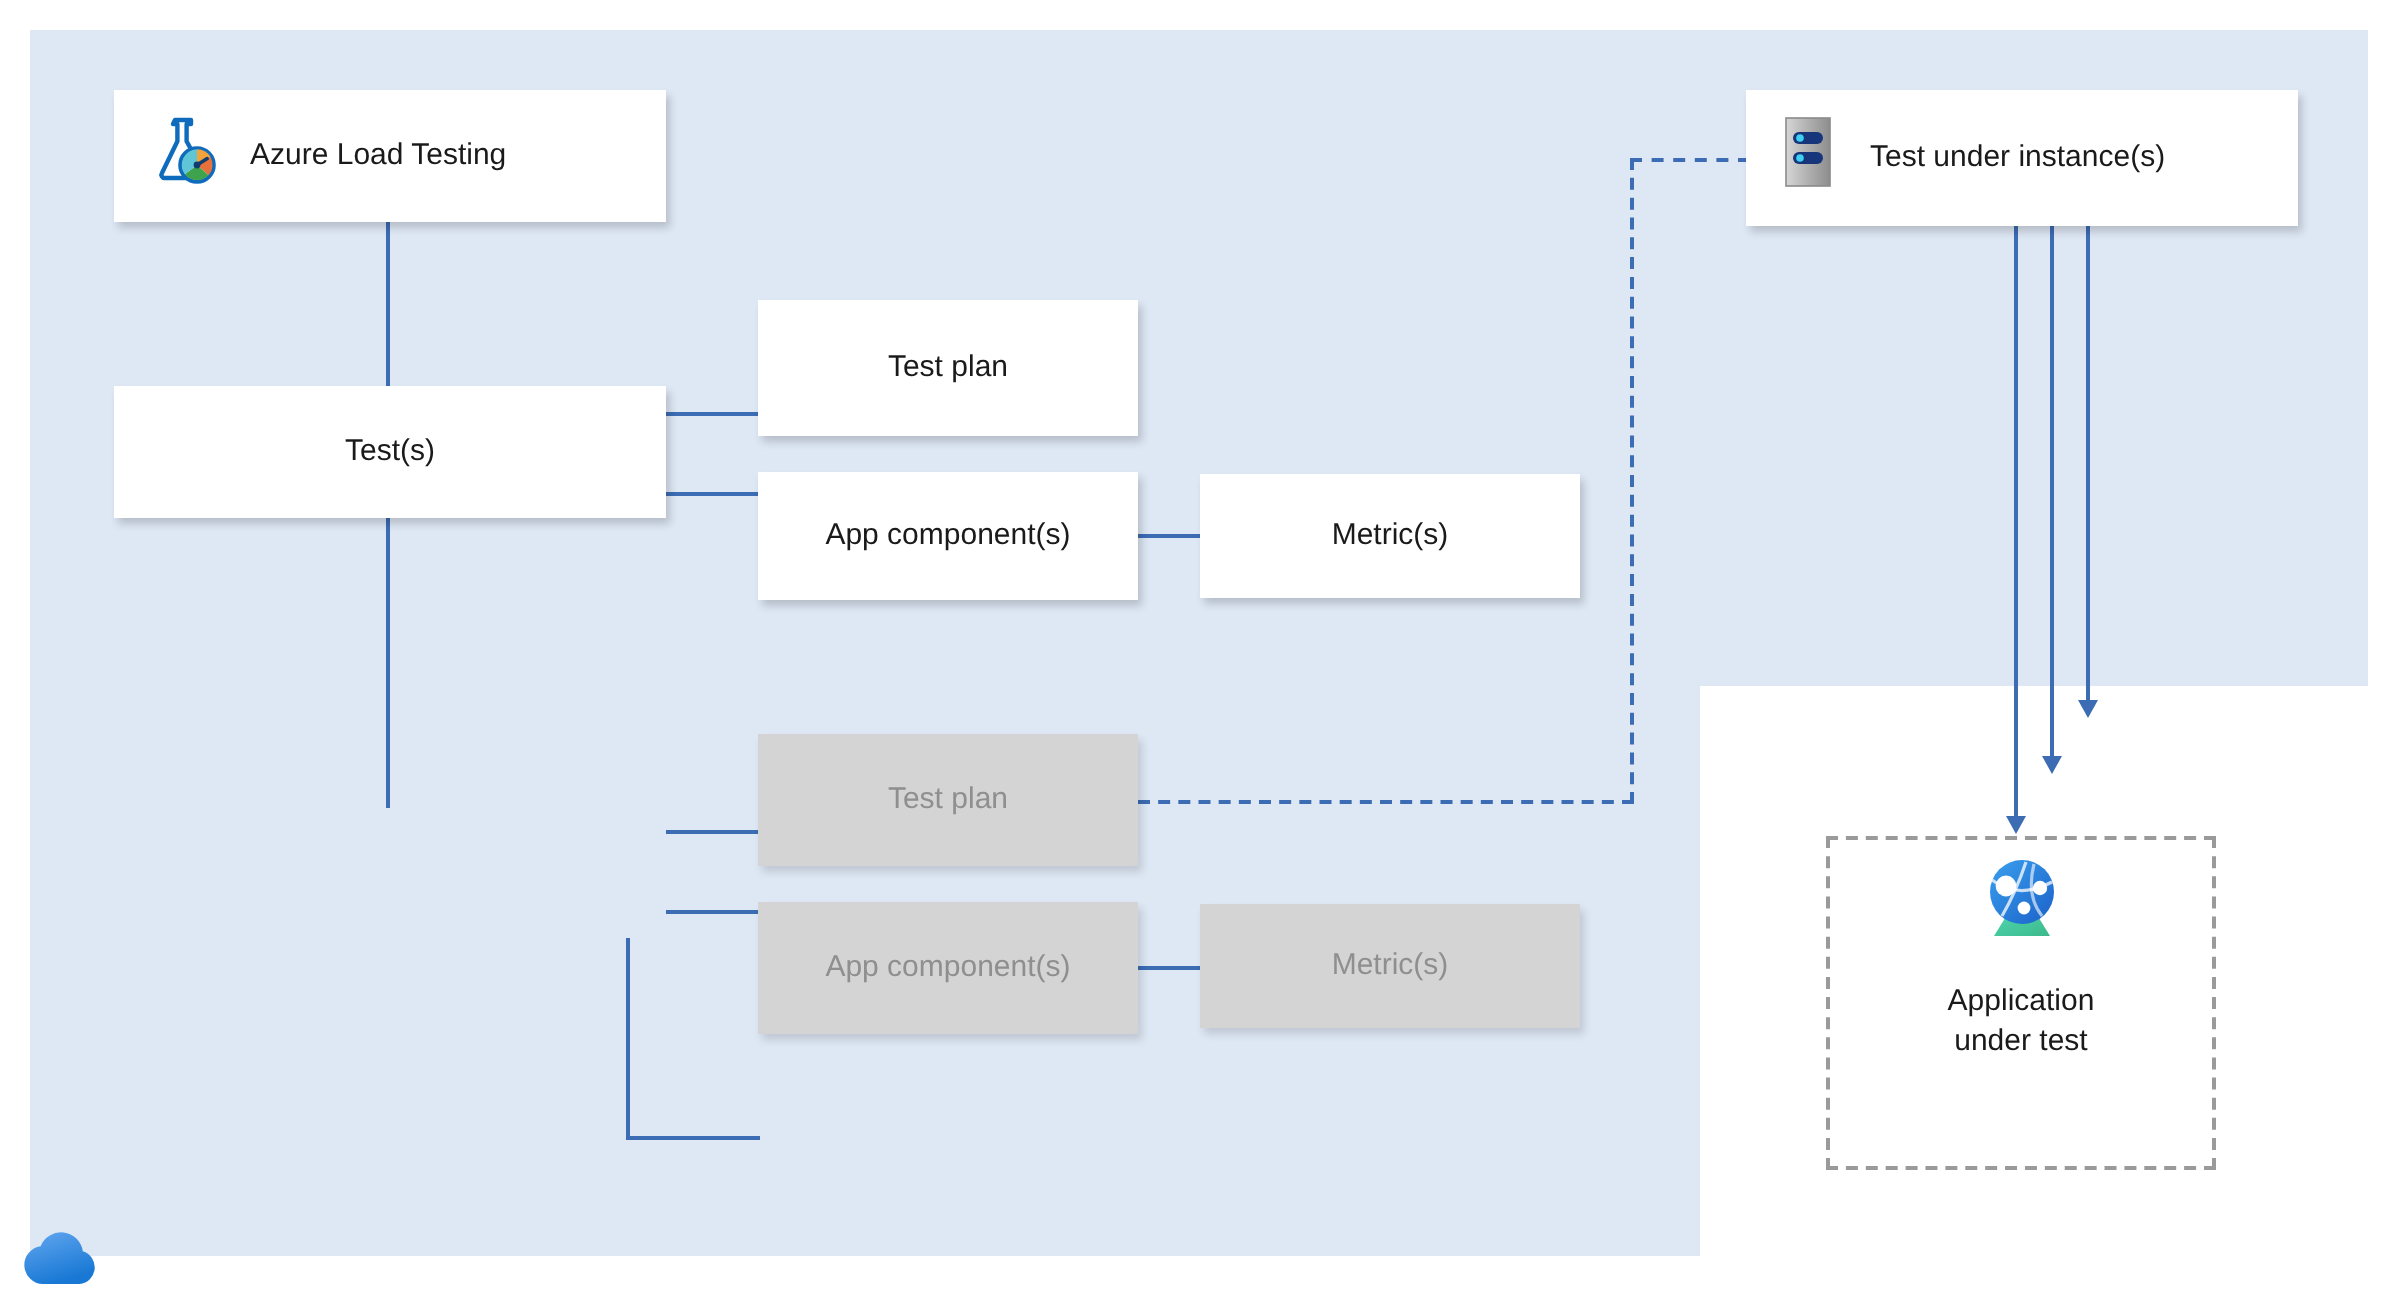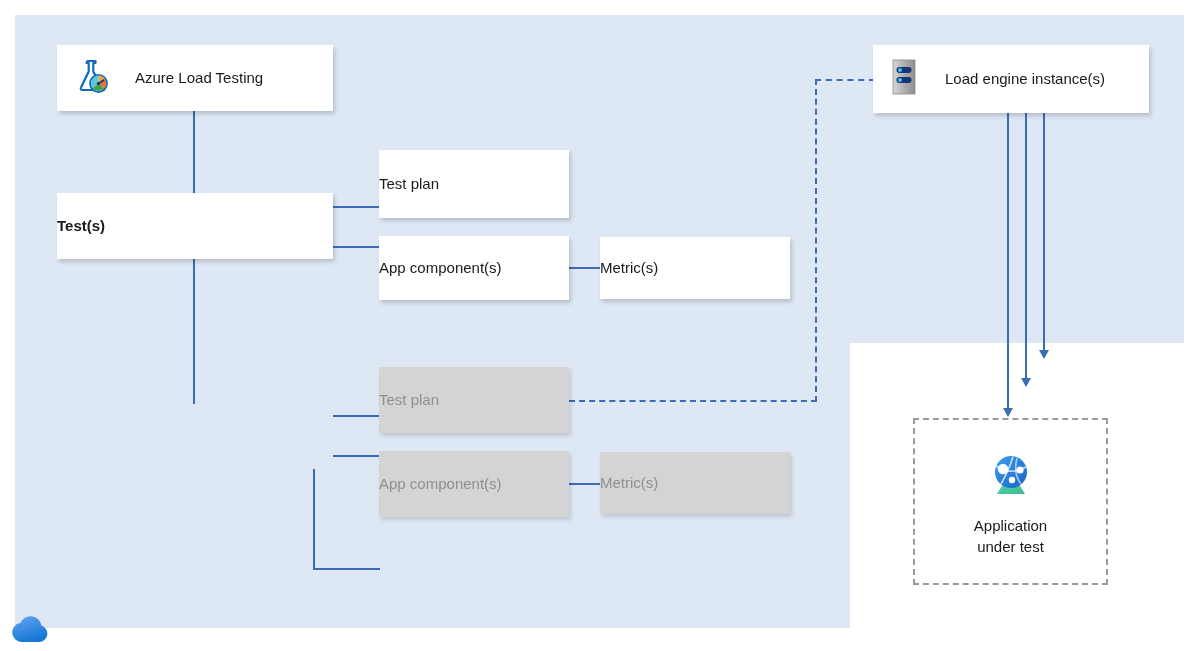--- a/index.html
+++ b/index.html
@@ -25,39 +25,39 @@
   }
   #panel-top    { left: 15px;  top: 15px;  width: 1169px; height: 328px; }
   #panel-bottom { left: 15px;  top: 343px; width: 835px;  height: 285px; }
 
   
   .node {
     position: absolute;
     box-sizing: border-box;
     display: flex;
     align-items: center;
-    justify-content: flex-start;
+    justify-content: center;
     background: #ffffff;
     box-shadow: 2px 3px 4px rgba(0,0,0,0.18);
     font-size: 15px;
     color: #1a1a1a;
     z-index: 5;
     line-height: 1.25;
     text-align: center;
   }
   .node.dim {
     background: #d4d4d4;
     color: #8f8f8f;
     box-shadow: 2px 3px 4px rgba(0,0,0,0.14);
   }
   .node.with-icon {
     justify-content: flex-start;
     padding-left: 14px;
   }
-  .node.with-icon .label { margin-left: 24px; }
+  .node.with-icon .label { margin-left: 14px; }
 
   
   .line {
     position: absolute;
     background: #3c6cb4;
     z-index: 3;
   }
   .line.h { height: 2px; }
   .line.v { width: 2px; }
 
@@ -97,21 +97,21 @@
     top: 418px;
     width: 195px;
     height: 167px;
     box-sizing: border-box;
     border: 2px dashed #9a9a9a;
     z-index: 2;
   }
   #aut-inner {
     position: absolute;
     left: 913px;
-    top: 420px;
+    top: 394px;
     width: 195px;
     height: 167px;
     display: flex;
     flex-direction: column;
     align-items: center;
     justify-content: center;
     z-index: 4;
   }
   #aut-label {
     margin-top: 10px;
@@ -176,21 +176,21 @@
         <path d="M27.5 27.5 L34.2 23.4 A7.9 7.9 0 0 1 33.3 32.6 z" fill="#e8703a"></path>
         <path d="M27.5 27.5 L33.3 32.6 A7.9 7.9 0 0 1 21.4 32.1 z" fill="#3fa34d"></path>
         <path d="M27.5 27.5 L21.4 32.1 A7.9 7.9 0 0 1 27.5 19.6 z" fill="#5ec6d6"></path>
         <line x1="27.5" y1="27.5" x2="32.6" y2="24.3" stroke="#0f3d6e" stroke-width="1.8" stroke-linecap="round"></line>
         <circle cx="27.5" cy="27.5" r="1.7" fill="#0f3d6e"></circle>
       </svg>
     </span>
     <span class="label">Azure Load Testing</span>
   </div>
 
-  <div class="node" style="left:57px; top:193px; width:276px; height:66px;font-weight:bold;">
+  <div class="node" style="left:57px; top:193px; width:276px; height:66px;">
     <span>Test(s)</span>
   </div>
 
   <div class="node" style="left:379px; top:150px; width:190px; height:68px;">
     <span>Test plan</span>
   </div>
 
   <div class="node" style="left:379px; top:236px; width:190px; height:64px;">
     <span>App component(s)</span>
   </div>
@@ -223,21 +223,21 @@
             <stop offset="100%" stop-color="#8d8d8d"></stop>
           </linearGradient>
         </defs>
         <rect x="6" y="3" width="22" height="34" fill="url(#vmg)" stroke="#8a8a8a" stroke-width="0.8"></rect>
         <rect x="9.5" y="10" width="15" height="6" rx="3" fill="#16357a"></rect>
         <circle cx="13" cy="13" r="1.9" fill="#3ed0f0"></circle>
         <rect x="9.5" y="20" width="15" height="6" rx="3" fill="#16357a"></rect>
         <circle cx="13" cy="23" r="1.9" fill="#3ed0f0"></circle>
       </svg>
     </span>
-    <span class="label">Load engine instance(s)</span>
+    <span class="label">Test under instance(s)</span>
   </div>
 
   <div id="aut-box"></div>
   <div id="aut-inner">
     <span class="icon">
       <svg width="56" height="52" viewBox="0 0 56 52">
         <defs>
           <linearGradient id="baseg" x1="0" y1="0" x2="1" y2="1">
             <stop offset="0%" stop-color="#50d7b0"></stop>
             <stop offset="100%" stop-color="#3cb98c"></stop>

